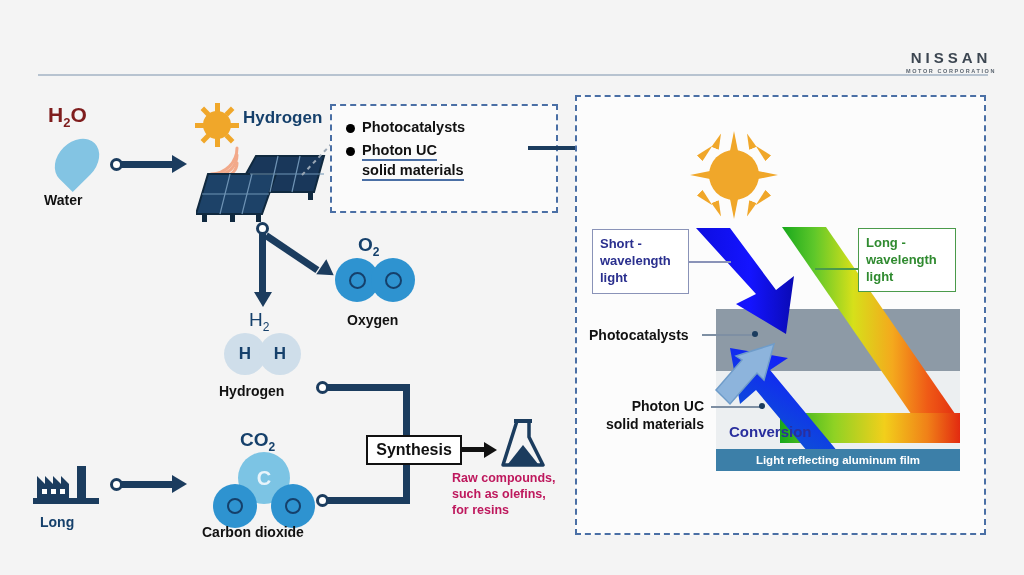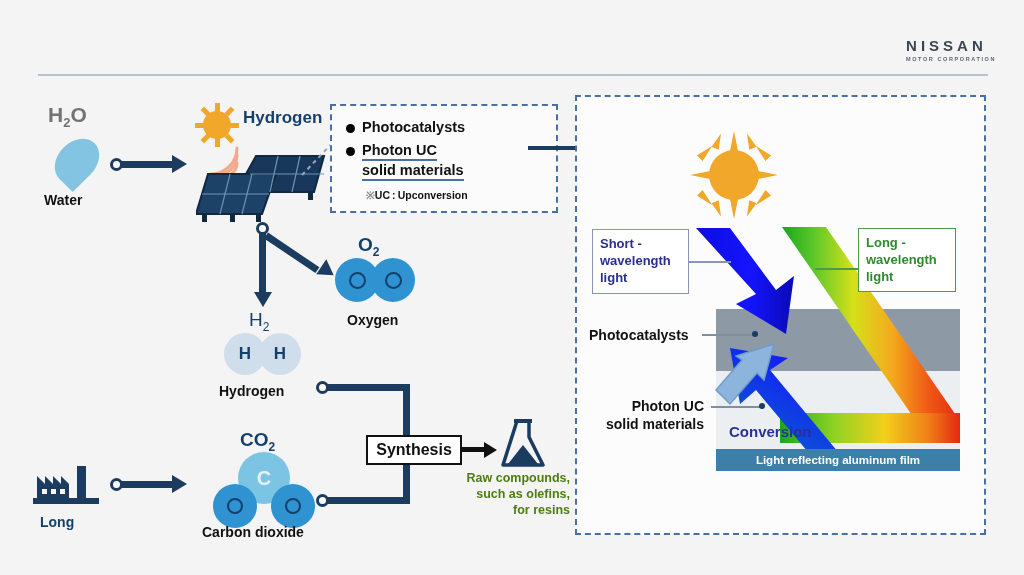--- a/index.html
+++ b/index.html
@@ -15,40 +15,40 @@
   }
   .abs{position:absolute;}
 
   
   #title{
     left:38px;top:30px;
     font-size:28px;font-weight:bold;color:#111;
     letter-spacing:-0.3px;
   }
   #logo{
-    right:28px;top:38px;
+    right:28px;top:50px;text-align:center;
   }
   #logo .brand{
     font-size:15px;font-weight:bold;color:#3c4651;
     letter-spacing:4px;line-height:1;
   }
   #logo .sub{
     font-size:5.5px;font-weight:bold;color:#5c6671;
     letter-spacing:1.6px;margin-top:3px;
   }
   #rule{
     left:38px;top:74px;width:950px;height:2px;
     background:#b7c3d0;
   }
 
   
   .lbl{font-weight:bold;color:#111;}
 
   
-  #h2o-formula{left:48px;top:103px;font-size:21px;font-weight:bold;color:#737373;}
+  #h2o-formula{left:48px;top:103px;font-size:21px;font-weight:bold;color:#7f1d1d;}
   #h2o-formula sub{font-size:13px;}
   .drop{
     left:58px;top:136px;width:38px;height:50px;
     background:#83c4e3;
     border-radius:0 50% 50% 50%;
     transform:rotate(-135deg);
   }
   #water-label{left:44px;top:192px;font-size:14px;}
 
   
@@ -145,22 +145,22 @@
     display:flex;align-items:center;justify-content:center;
     font-size:16px;font-weight:bold;color:#111;
   }
   .barrow-r{
     width:0;height:0;
     border-top:8px solid transparent;
     border-bottom:8px solid transparent;
     border-left:13px solid #111;
   }
   #raw-text{
-    left:452px;top:470px;width:118px;text-align:right;
-    font-size:12.5px;font-weight:bold;color:#4d7c0f;line-height:1.28;
+    left:452px;top:470px;width:118px;text-align:left;
+    font-size:12.5px;font-weight:bold;color:#be185d;line-height:1.28;
   }
 
   
   #rpanel{
     left:575px;top:95px;width:411px;height:440px;
     border:2px dashed #4a6fa5;background:#fcfcfc;
     box-sizing:border-box;
   }
 
   
@@ -283,23 +283,20 @@
     <div class="bullet-row" style="margin-top:12px;">
       <div class="dot"></div>
       <div class="btxt">Photocatalysts</div>
     </div>
     <div class="bullet-row" style="margin-top:5px;">
       <div class="dot"></div>
       <div class="btxt">
         <span class="uline">Photon UC</span><br>
         <span class="uline">solid materials</span>
       </div>
-    </div>
-    <div class="note" style="margin-top:7px;">
-      <span class="mk">※</span><span>UC : Upconversion</span>
     </div>
   </div>
 
   <div class="abs nline" style="left:528px;top:146px;width:70px;height:4px;"></div>
   <div class="abs narrow-r" style="left:596px;top:139px;"></div>
 
   <div class="abs ndot" style="left:256px;top:222px;"></div>
 
   <div class="abs nline" style="left:259px;top:232px;width:7px;height:62px;"></div>
   <div class="abs narrow-d" style="left:254px;top:292px;"></div>

